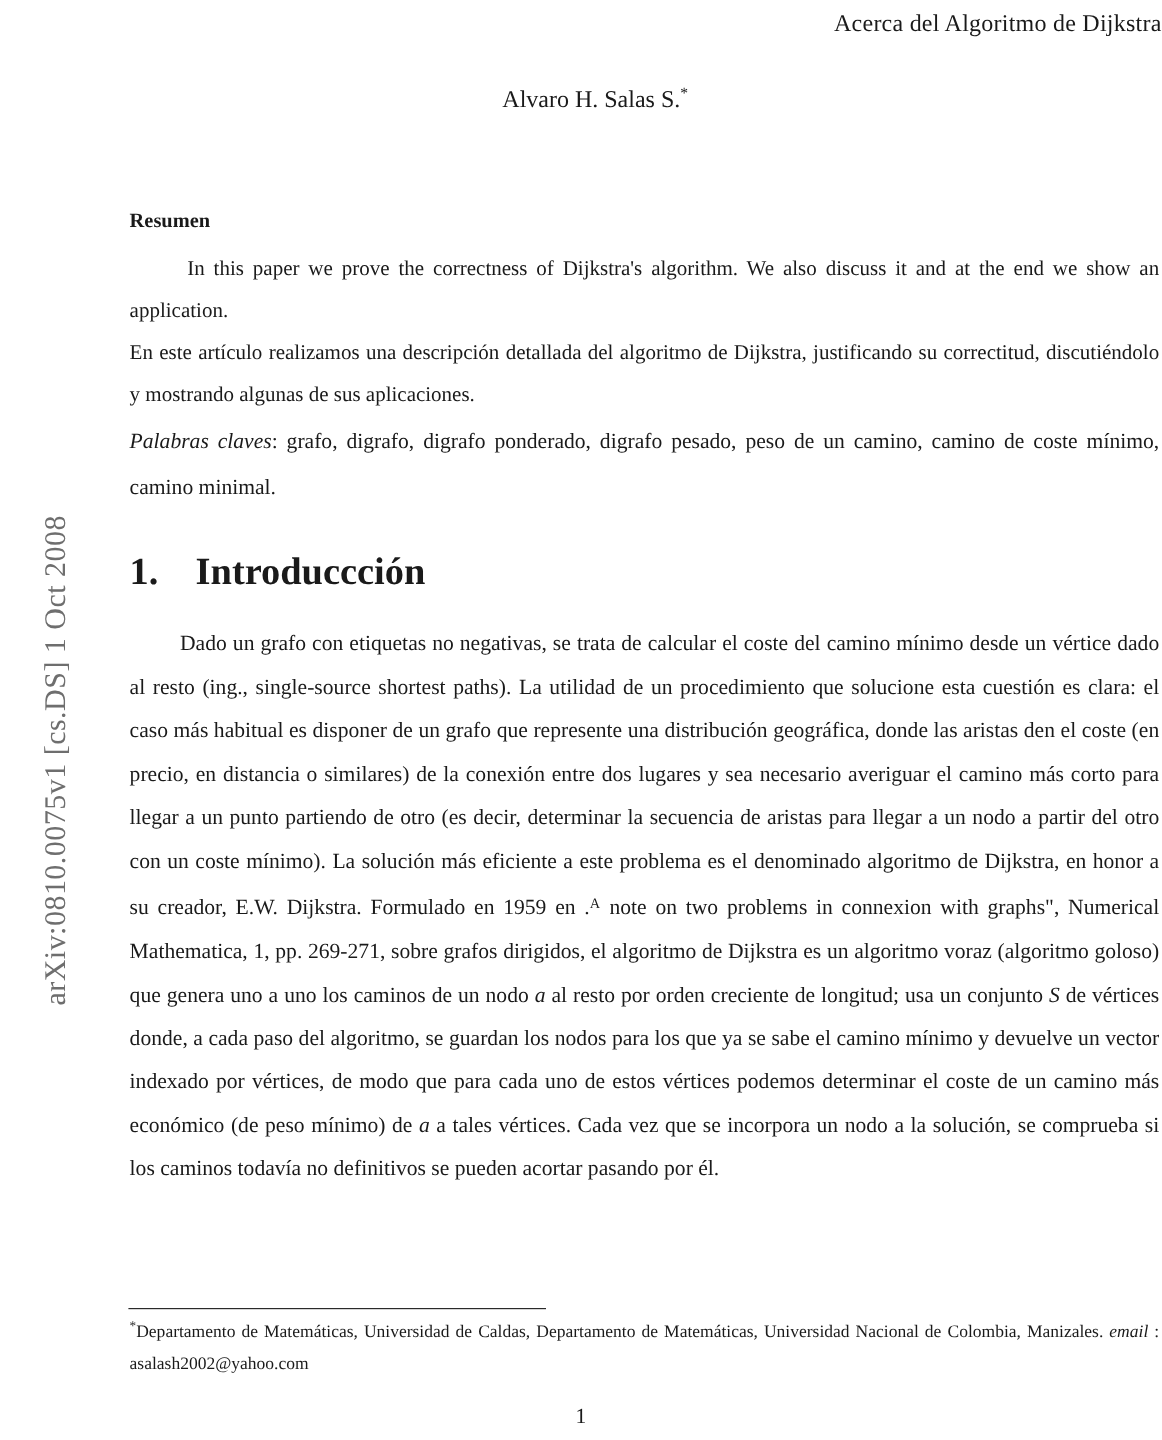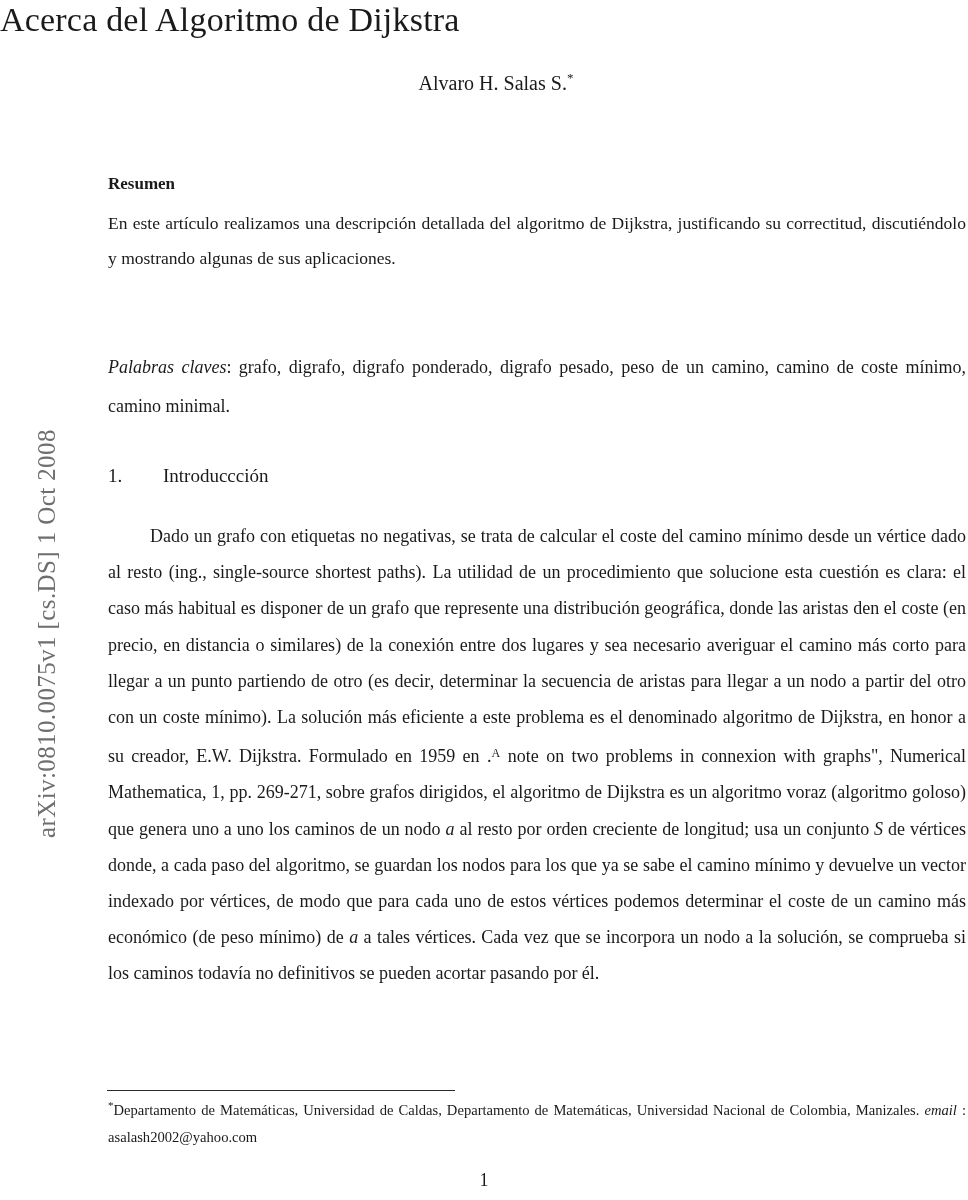--- a/index.html
+++ b/index.html
@@ -45,22 +45,22 @@
     top: 0;
     width: 968px;
     height: 1200px;
   }
 
   .title {
     position: absolute;
     left: 0;
     top: 2px;
     width: 968px;
-    text-align: left;
-    font-size: 34px;
+    text-align: right;
+    font-size: 20px;
     line-height: 36px;
     letter-spacing: 0.2px;
   }
 
   .author {
     position: absolute;
     left: 0;
     top: 70px;
     width: 968px;
     text-align: center;
@@ -116,23 +116,23 @@
     font-style: italic;
     margin-top: 43px;
   }
 
   
   .section-heading {
     position: absolute;
     left: 108px;
     top: 460px;
     width: 858px;
-    font-size: 19px;
+    font-size: 32px;
     line-height: 32px;
-    font-weight: normal;
+    font-weight: bold;
   }
   .section-heading .sec-num {
     display: inline-block;
     width: 55px;
   }
 
   
   .body-text {
     position: absolute;
     left: 108px;
@@ -205,20 +205,21 @@
 
   <div class="title">Acerca del Algoritmo de Dijkstra</div>
 
   <div class="author">
     <span>Alvaro H. Salas S.</span><span class="fn-mark">*</span>
   </div>
 
   <div class="abstract-heading">Resumen</div>
 
   <div class="abstract-body">
+    <p>In this paper we prove the correctness of Dijkstra's algorithm. We also discuss it and at the end we show an application.</p>
     <p class="noindent">En este artículo realizamos una descripción detallada del algoritmo de Dijkstra, justificando su correctitud, discutiéndolo y mostrando algunas de sus aplicaciones.</p>
   </div>
 
   <div class="keywords">
     <span class="kw-label">Palabras claves</span><span>: </span><span>grafo, digrafo, digrafo ponderado, digrafo pesado, peso de un camino, camino de coste mínimo, camino minimal.</span>
   </div>
 
   <div class="section-heading">
     <span class="sec-num">1.</span><span>Introduccción</span>
   </div>

